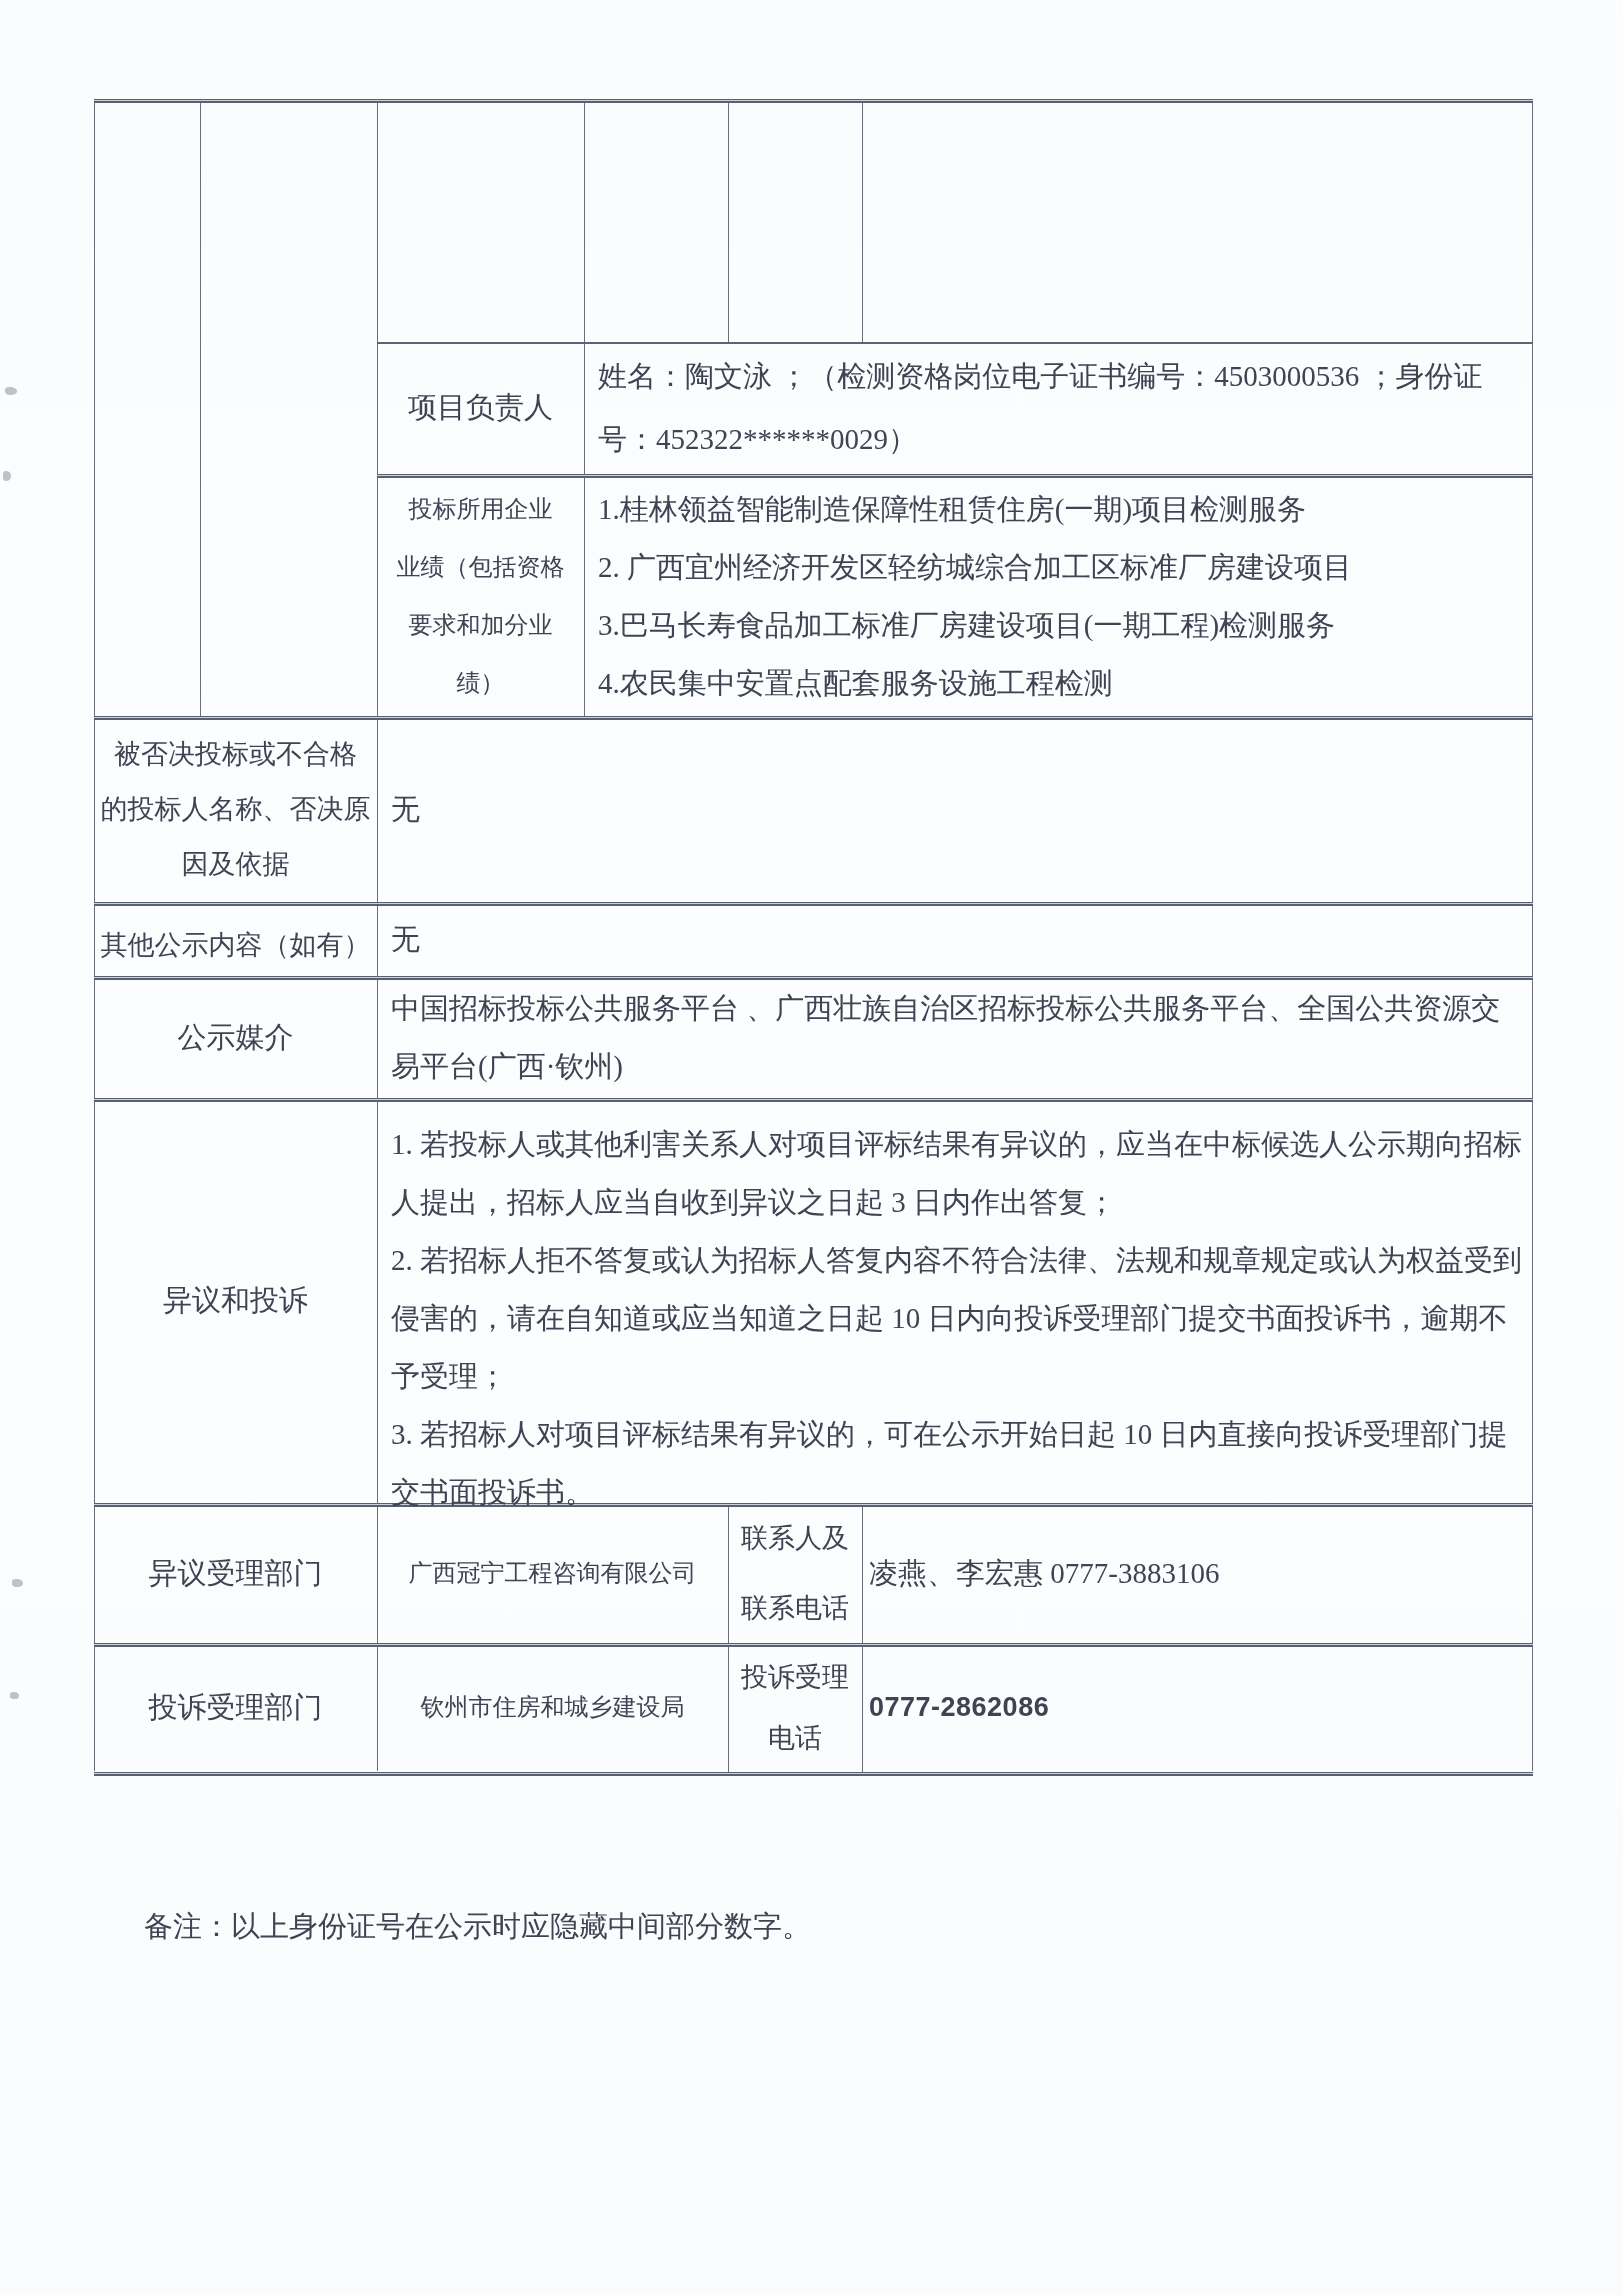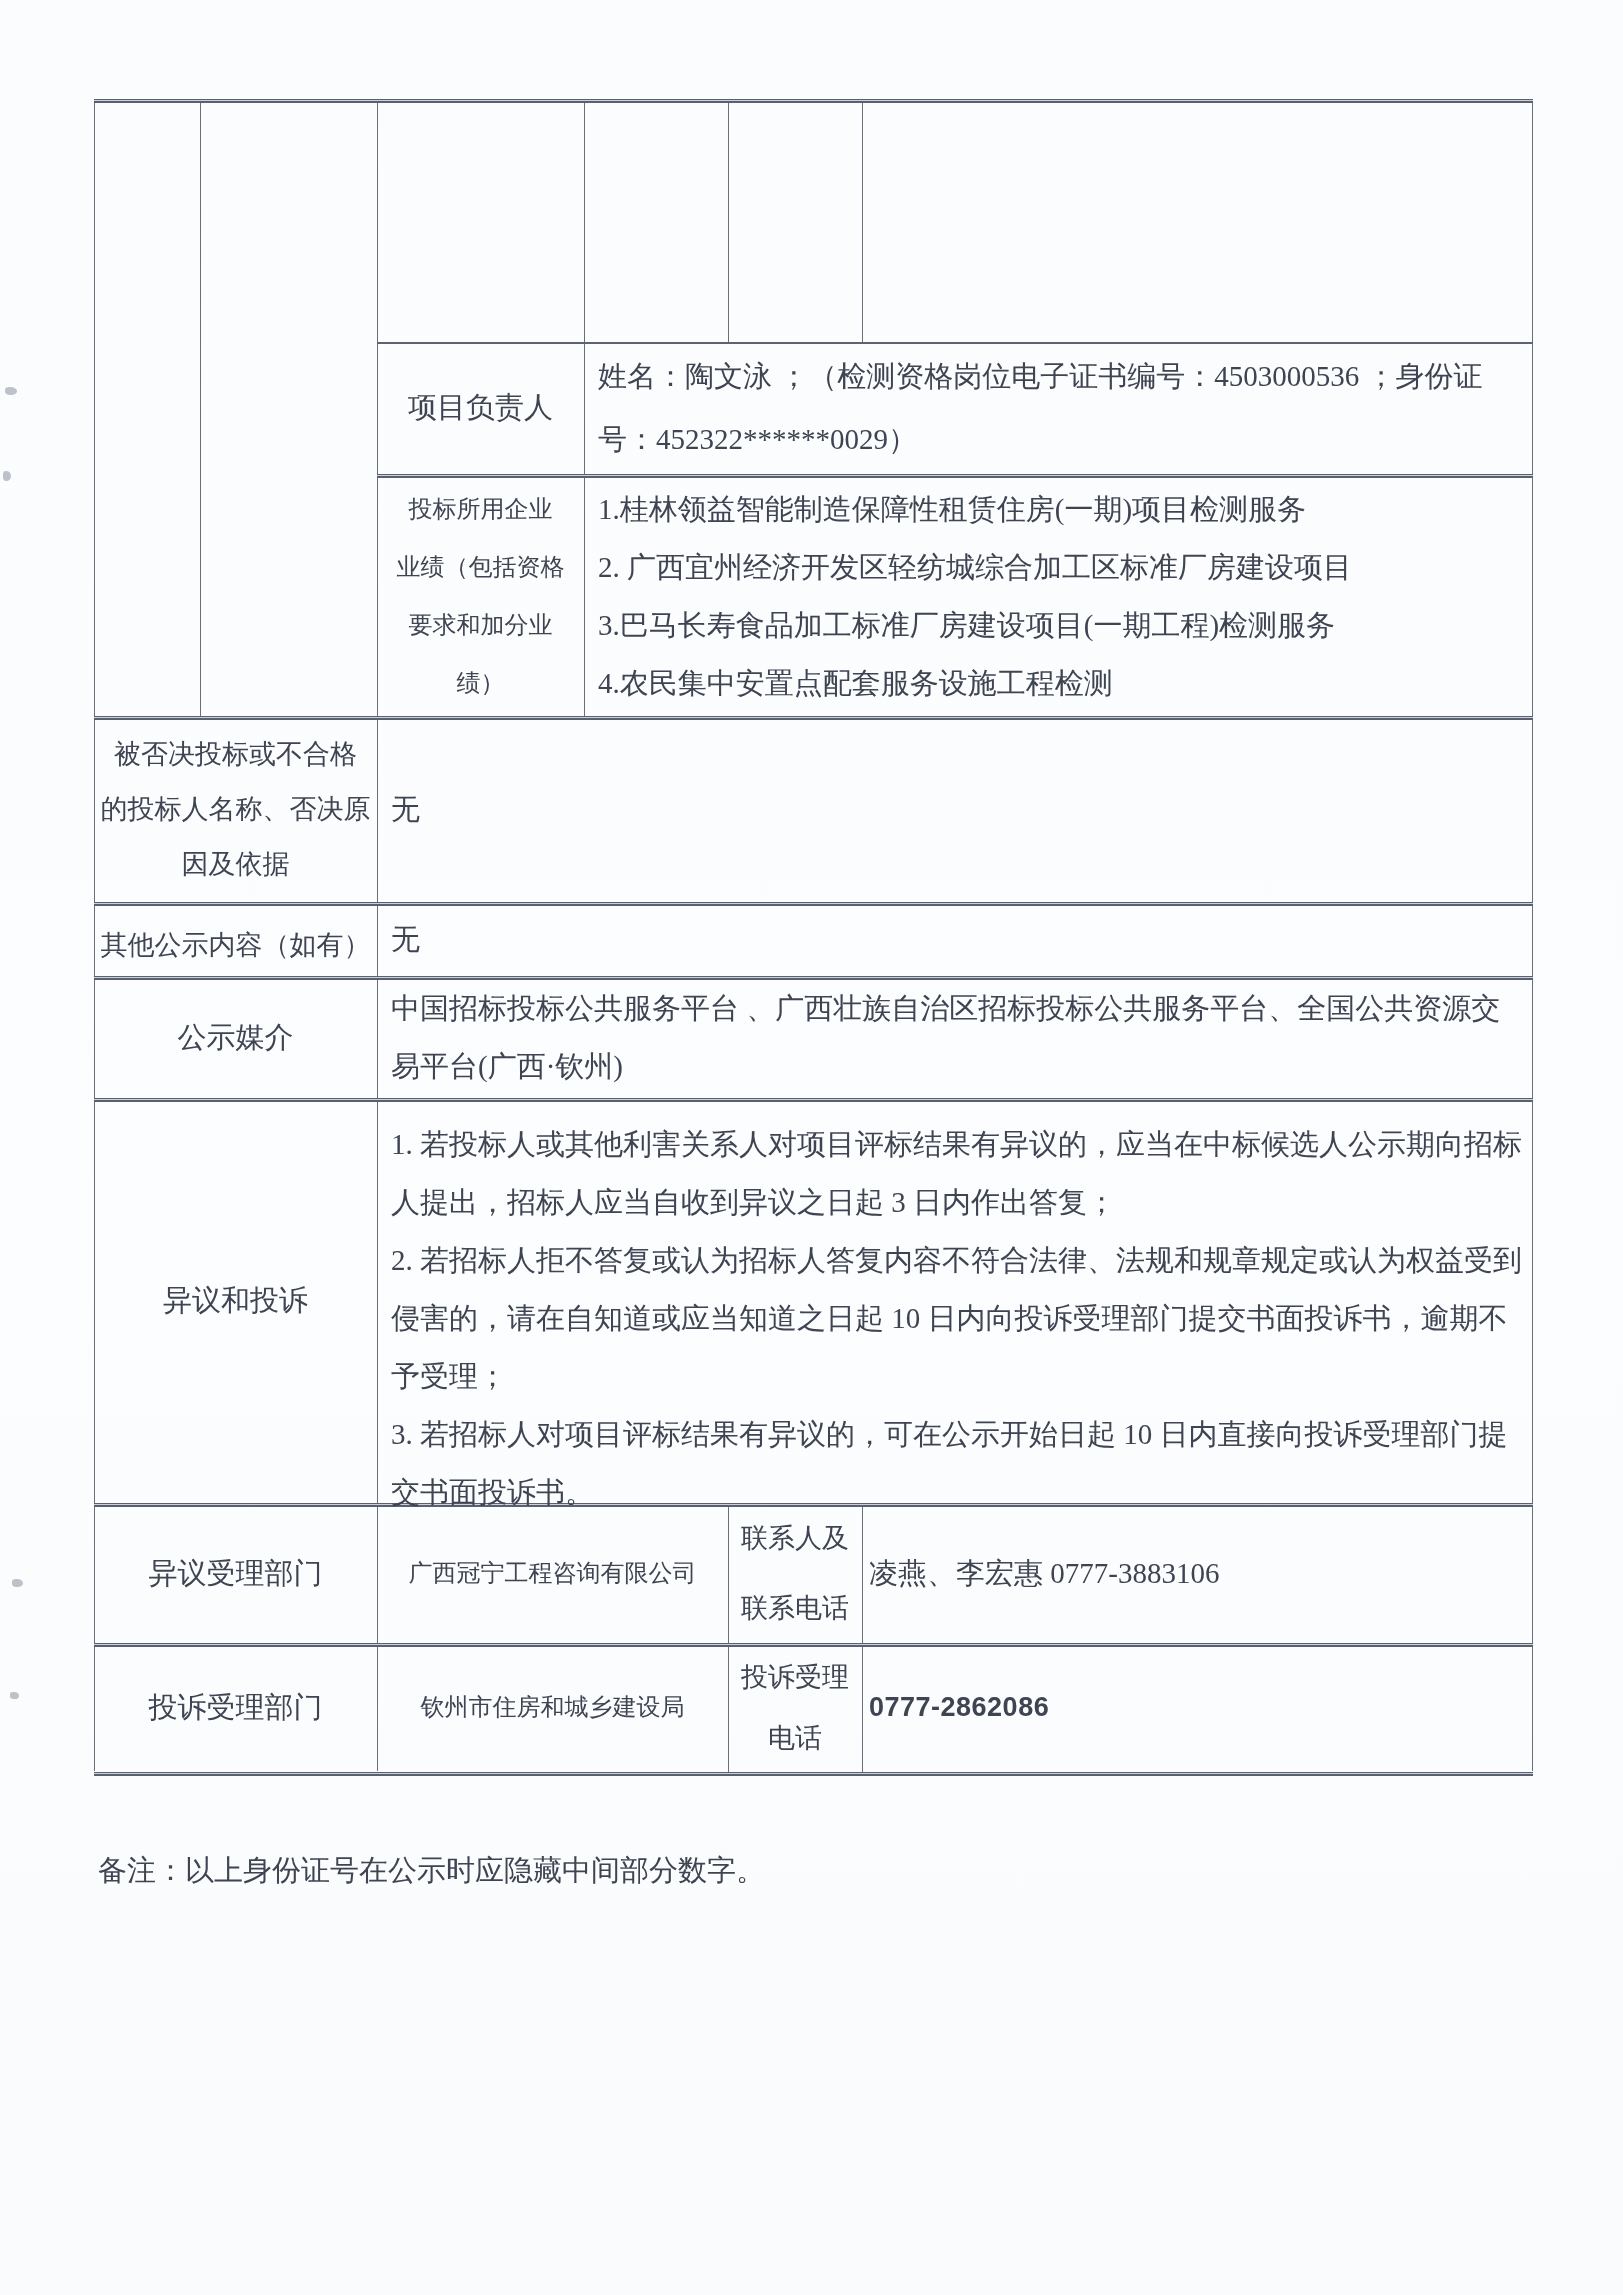--- a/index.html
+++ b/index.html
@@ -103,21 +103,21 @@
   <div class="cell c-center" style="left:94px;top:1503px;width:283px;height:140px;">异议受理部门</div>
   <div class="cell c-center fs59" style="left:377px;top:1503px;width:351px;height:140px;">广西冠宁工程咨询有限公司</div>
   <div class="cell c-center fs58 lh148" style="left:728px;top:1503px;width:134px;height:140px;">联系人及联系电话</div>
   <div class="cell c-vleft" style="left:869px;top:1503px;width:660px;height:140px;">凌燕、李宏惠 0777-3883106</div>
 
   <div class="cell c-center" style="left:94px;top:1643px;width:283px;height:129px;">投诉受理部门</div>
   <div class="cell c-center fs59" style="left:377px;top:1643px;width:351px;height:129px;">钦州市住房和城乡建设局</div>
   <div class="cell c-center fs58 lh130" style="left:728px;top:1643px;width:134px;height:129px;">投诉受理电话</div>
   <div class="cell c-vleft num-strong" style="left:869px;top:1643px;width:660px;height:129px;">0777-2862086</div>
 
-  <div class="remark-block" style="top:1848px;">备注：以上身份证号在公示时应隐藏中间部分数字。</div>
+  <div class="remark-block" style="top:1904px;margin-left:46px;">备注：以上身份证号在公示时应隐藏中间部分数字。</div>
 
   <div class="speck" style="left:4.7px;top:387px;width:12.3px;height:7.5px;"></div>
   <div class="speck" style="left:2.8px;top:471px;width:8.5px;height:10.4px;"></div>
   <div class="speck" style="left:12.3px;top:1579px;width:10.4px;height:7.5px;"></div>
   <div class="speck" style="left:10.4px;top:1692px;width:8.5px;height:6.6px;"></div>
 
 </div>
 
 
 </body></html>

